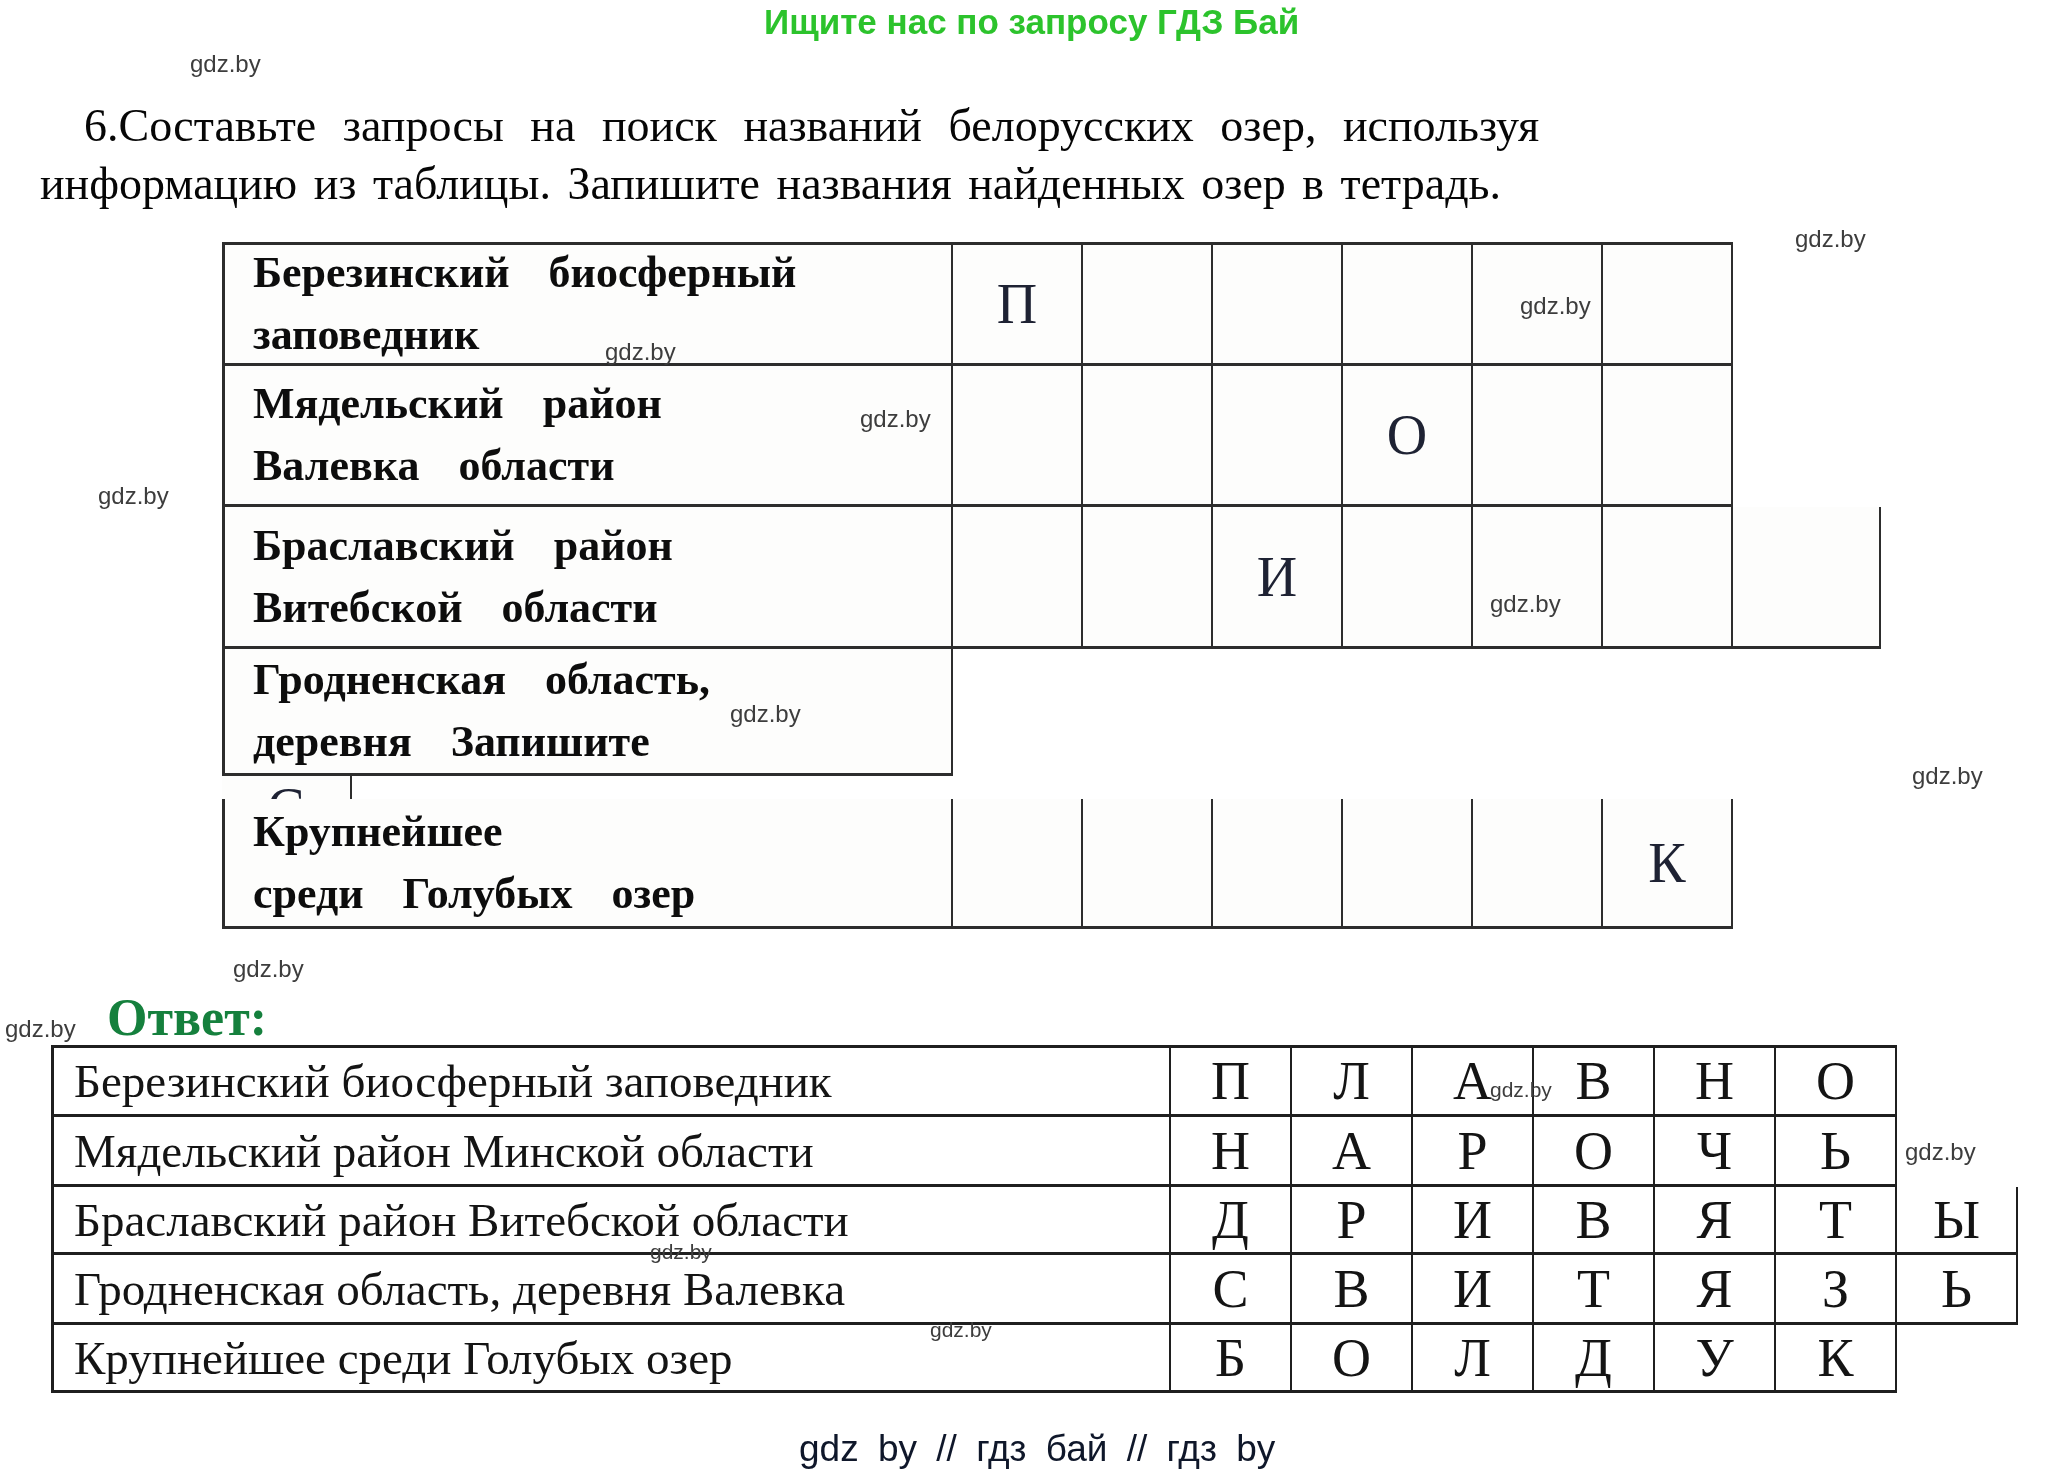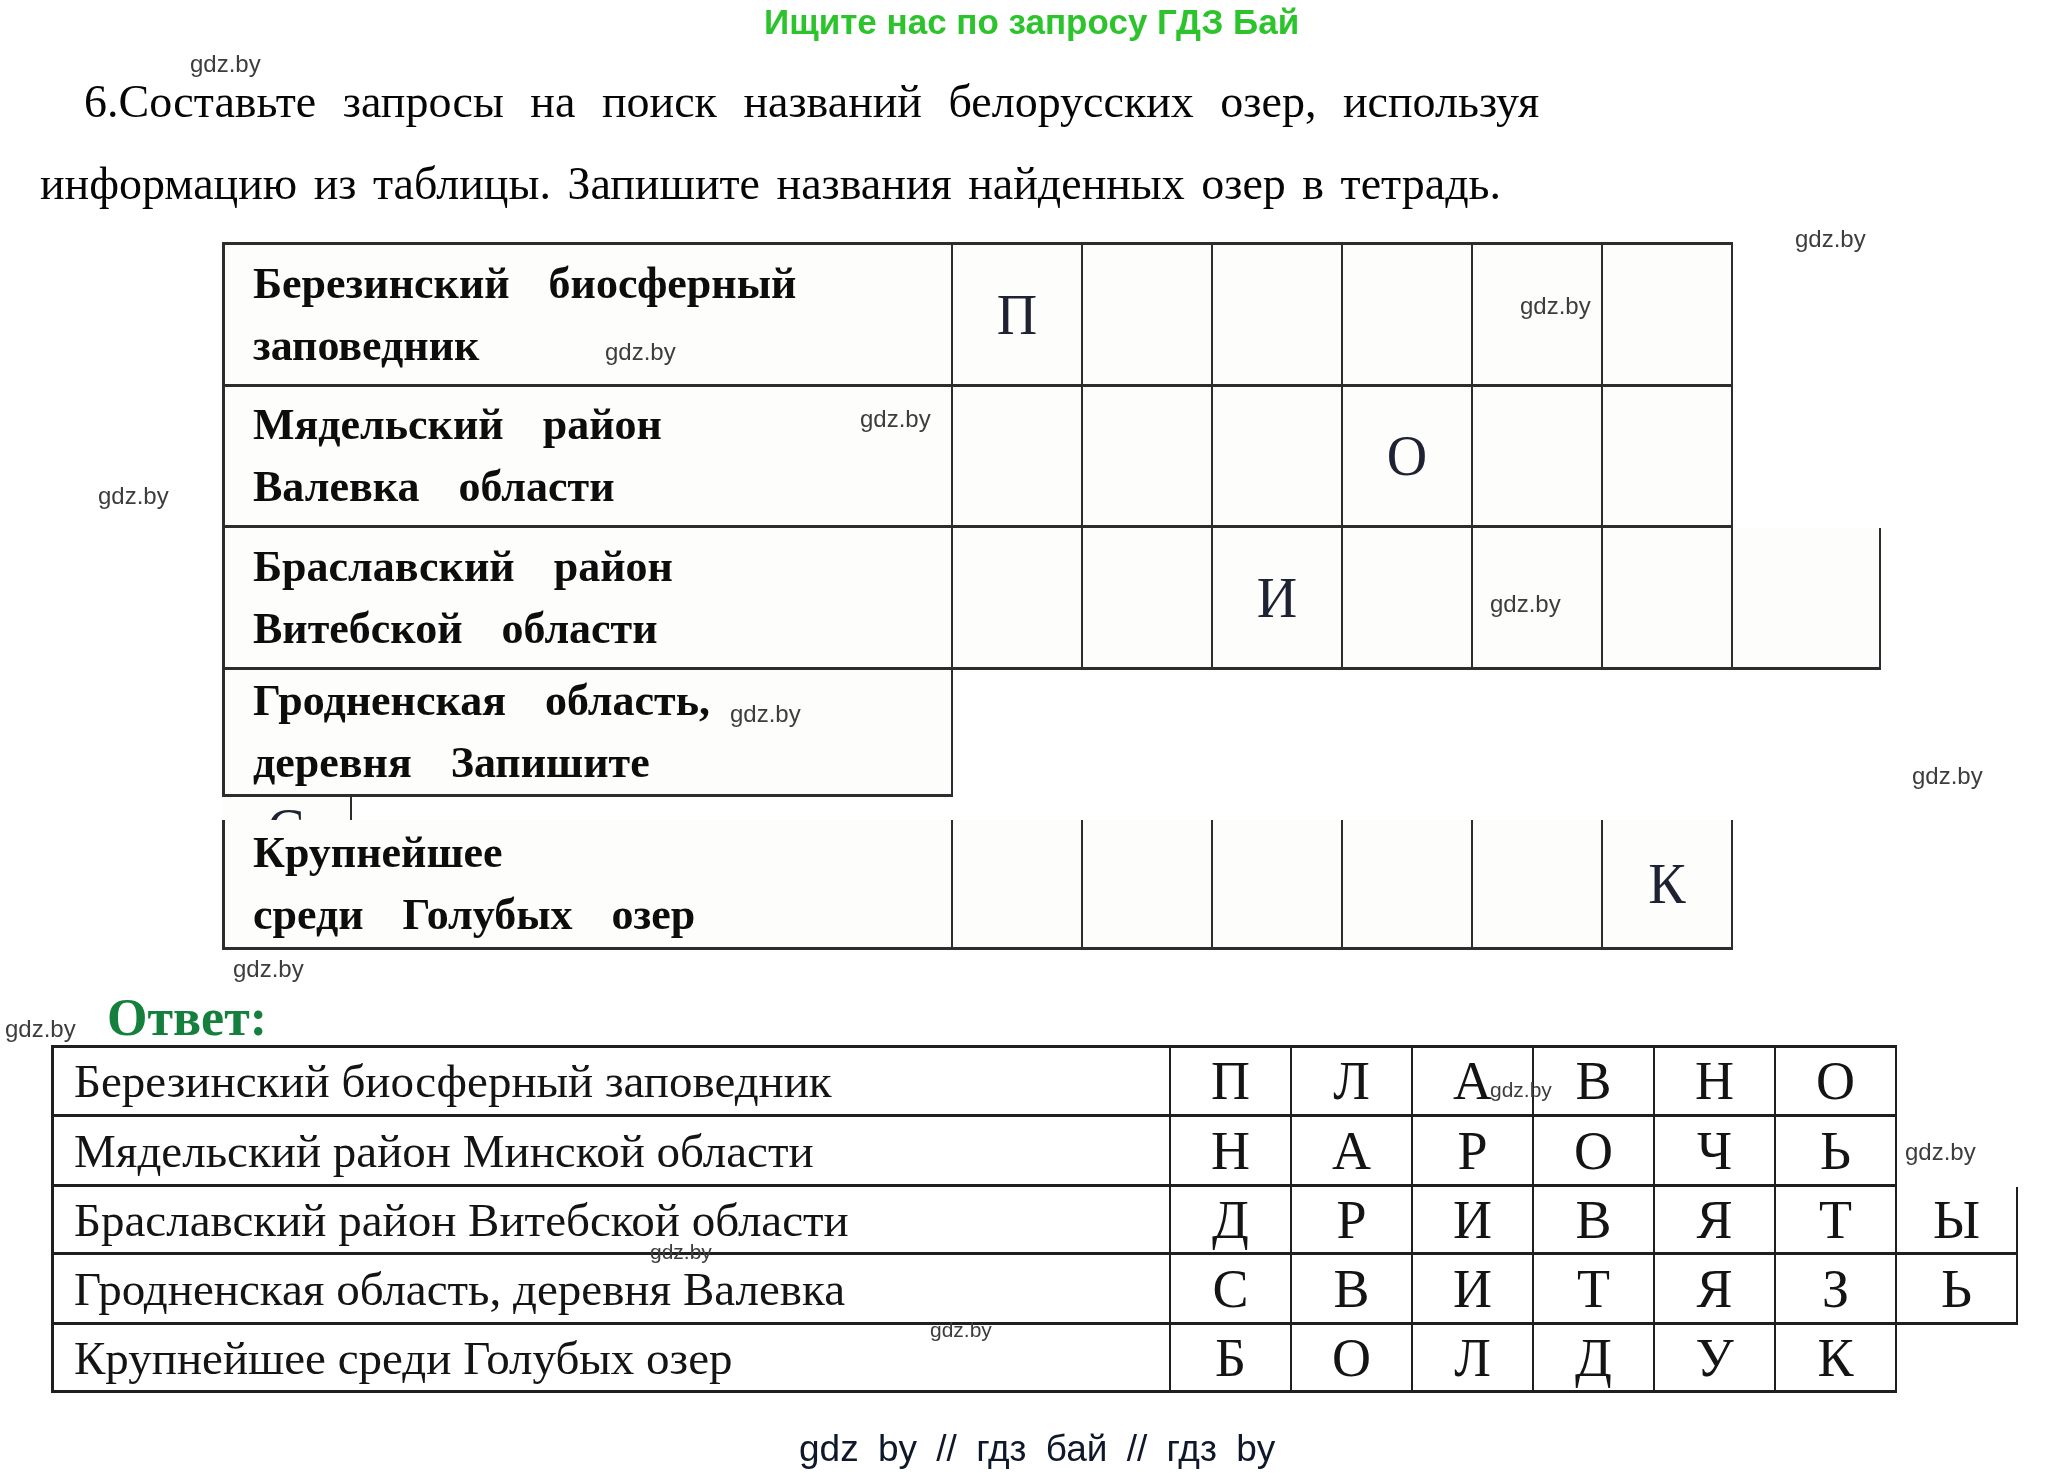--- a/index.html
+++ b/index.html
@@ -11,27 +11,27 @@
          font-size:35px;font-weight:700;color:#2cc32c;white-space:nowrap;}
 
   
   .wm{position:absolute;font-family:"Liberation Sans",sans-serif;font-size:24px;
       color:#3d3d3d;white-space:nowrap;}
   .wm.small{font-size:21px;}
 
   
   .task-line{position:absolute;font-size:46px;line-height:52px;color:#060606;
              white-space:nowrap;font-weight:500;}
-  .task-line.l1{left:84px;top:76px;word-spacing:15px;text-align:center;}
+  .task-line.l1{left:84px;top:100px;word-spacing:15px;text-align:center;}
   .task-line.l2{left:40px;top:158px;word-spacing:5px;}
 
   
   .ptable{position:absolute;left:222px;top:242px;}
   .prow{display:flex;}
-  .prow:nth-child(1){height:145px;}
+  .prow:nth-child(1){height:124px;}
   .prow:nth-child(2){height:141px;}
   .prow:nth-child(3){height:142px;}
   .prow:nth-child(4){height:150px;flex-direction:column;}
   .prow:nth-child(5){height:130px;}
   .pcell{box-sizing:border-box;height:100%;width:130px;background:#fdfdfc;
          border-right:2px solid #2d2d2d;border-bottom:3px solid #2d2d2d;
          display:flex;align-items:center;justify-content:center;
          font-size:56px;color:#1e2233;}
   .pcell:first-child{border-left:3px solid #2d2d2d;}
   .prow:first-child > .pcell{border-top:3px solid #2d2d2d;}

